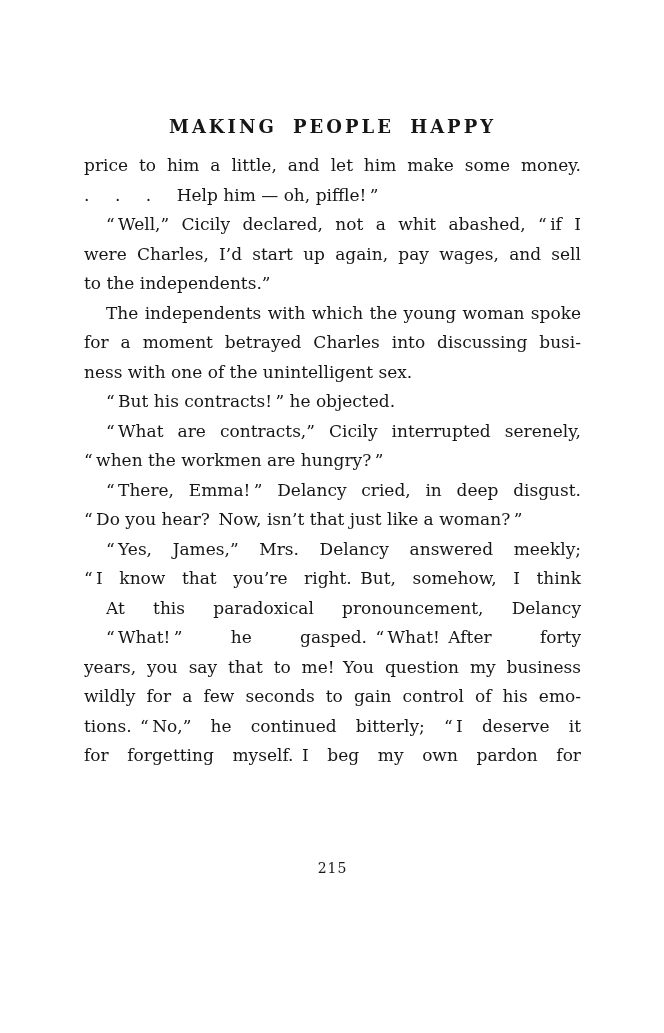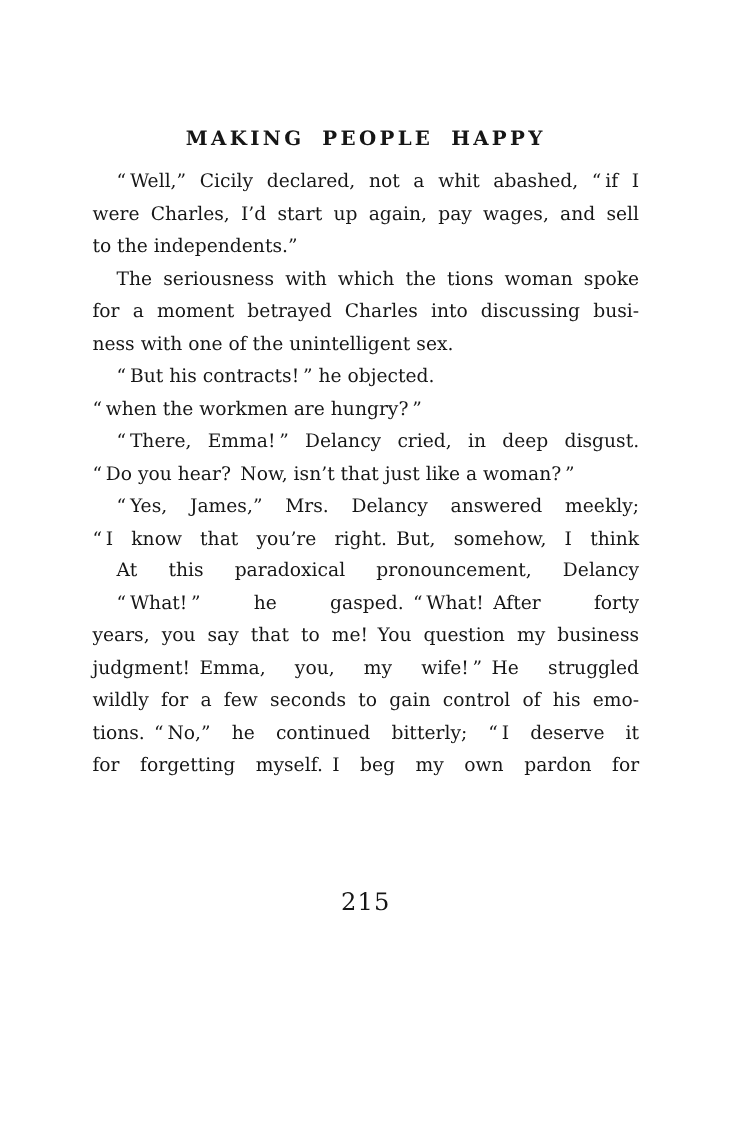--- a/index.html
+++ b/index.html
@@ -43,50 +43,52 @@
   }
   .line.just {
     text-align: justify;
     text-align-last: justify;
   }
   .line.indent {
     text-indent: 22px;
   }
   .folio {
     position: absolute;
-    top: 808px;
+    top: 860px;
     left: 84px;
     width: 497px;
     text-align: center;
-    font-size: 22px;
+    font-size: 14px;
     letter-spacing: 1px;
   }
 </style>
 </head>
 <body>
 
 <div class="page">
   <h1 class="running-head">MAKING PEOPLE HAPPY</h1>
 
   <div class="text-block" id="lines-container">
+      <div class="line just">price to him a little, and let him make some money.</div>
+      <div class="line">.  .  .  Help him — oh, piffle! ”</div>
       <div class="line just indent">“ Well,” Cicily declared, not a whit abashed, “ if I</div>
       <div class="line just">were Charles, I’d start up again, pay wages, and sell</div>
       <div class="line">to the independents.”</div>
-      <div class="line just indent">The seriousness with which the tions woman spoke</div>
+      <div class="line just indent">The independents with which the young woman spoke</div>
       <div class="line just">for a moment betrayed Charles into discussing busi-</div>
       <div class="line">ness with one of the unintelligent sex.</div>
       <div class="line indent">“ But his contracts! ” he objected.</div>
+      <div class="line just indent">“ What are contracts,” Cicily interrupted serenely,</div>
       <div class="line">“ when the workmen are hungry? ”</div>
       <div class="line just indent">“ There, Emma! ” Delancy cried, in deep disgust.</div>
       <div class="line">“ Do you hear? Now, isn’t that just like a woman? ”</div>
       <div class="line just indent">“ Yes, James,” Mrs. Delancy answered meekly;</div>
       <div class="line just">“ I know that you’re right. But, somehow, I think</div>
       <div class="line just indent">At this paradoxical pronouncement, Delancy</div>
       <div class="line just indent">“ What! ” he gasped. “ What! After forty</div>
       <div class="line just">years, you say that to me! You question my business</div>
-      <div class="line just">judgment! Emma, you, my wife! ” He struggled</div>
       <div class="line just">wildly for a few seconds to gain control of his emo-</div>
       <div class="line just">tions. “ No,” he continued bitterly; “ I deserve it</div>
       <div class="line just">for forgetting myself. I beg my own pardon for</div>
     </div>
 
   <div class="folio">215</div>
 </div>
 
 </body></html>

